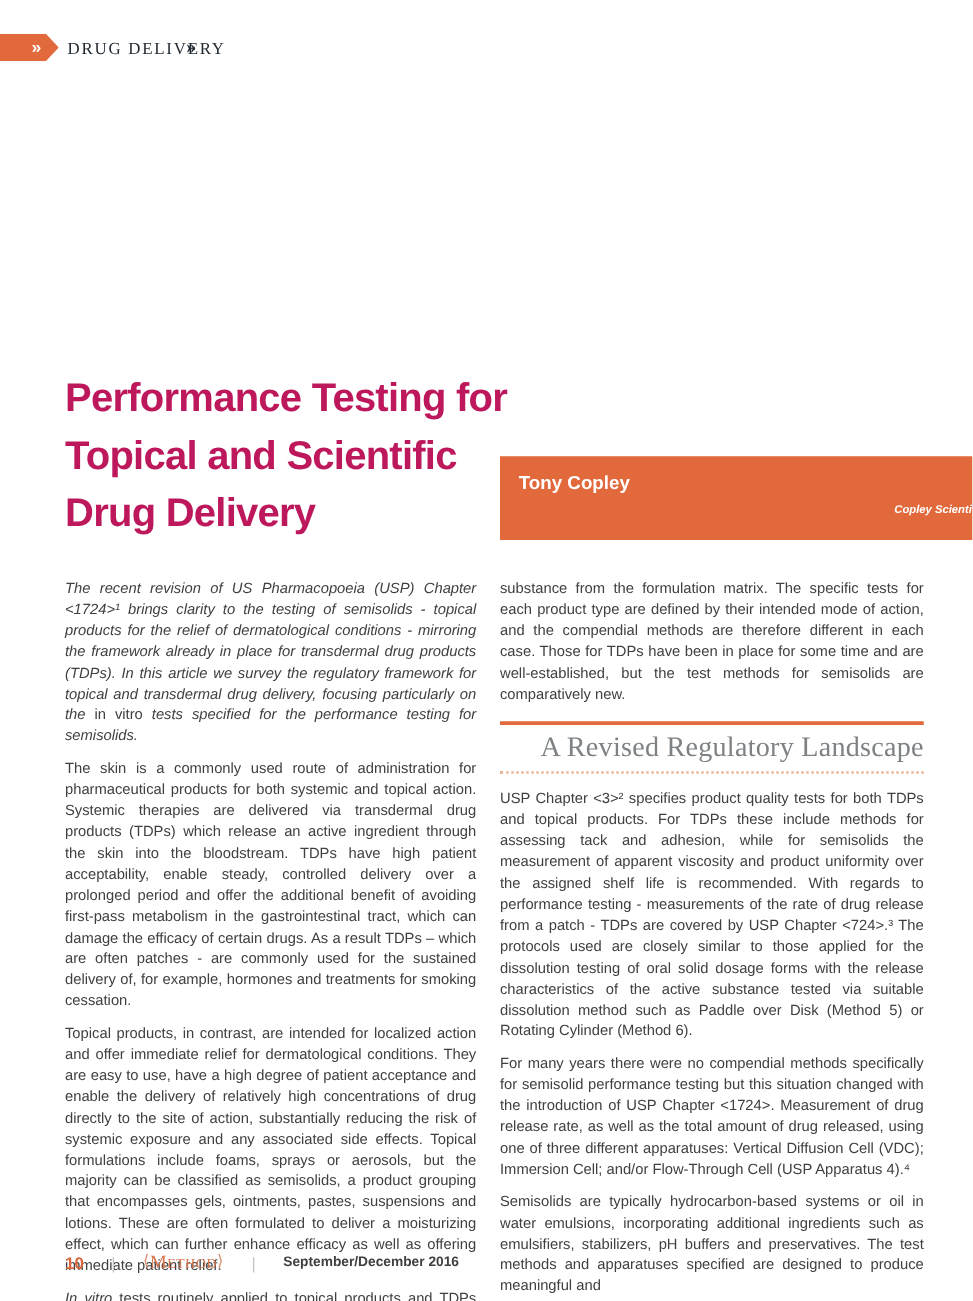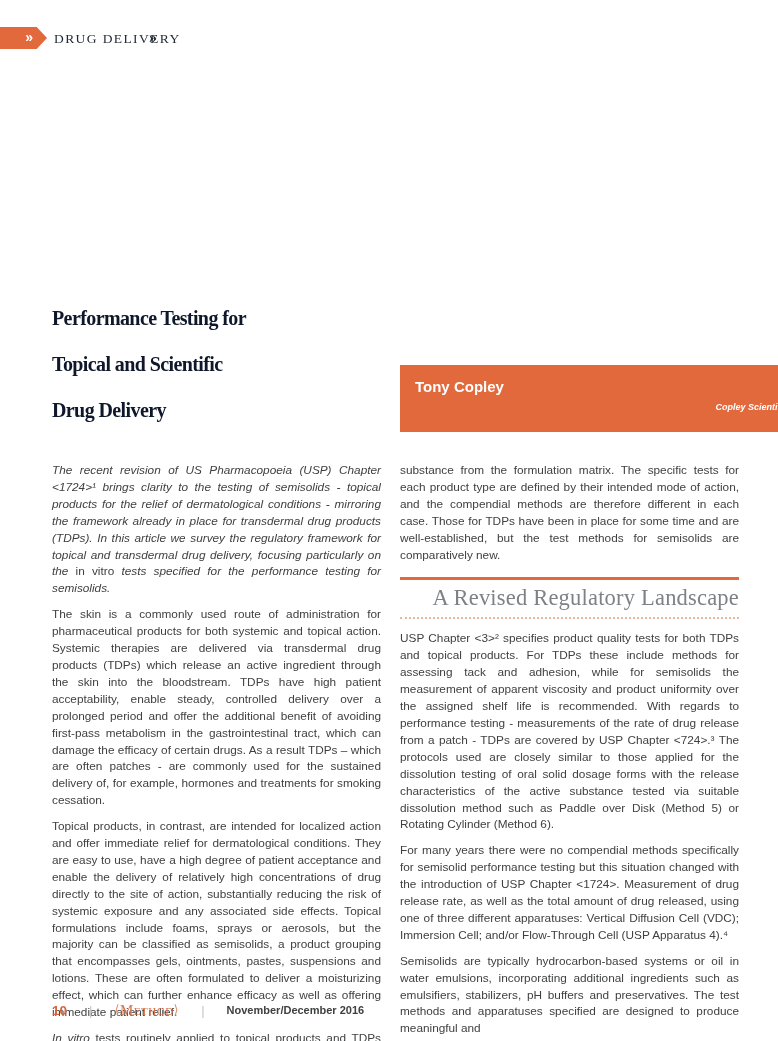--- a/index.html
+++ b/index.html
@@ -45,25 +45,24 @@
     font-weight: bold;
     font-size: 16px;
     color: #1F2730;
   }
 
   
   .title {
     position: absolute;
     left: 52px; top: 295px;
     margin: 0;
-    font-size: 20px;
+    font-size: 32px;
     font-weight: bold;
     letter-spacing: -0.6px;
-    color: #0f172a;
-    font-family: Liberation Serif, serif;
+    color: #be185d;
   }
   .title .t-line { display: block; line-height: 46px; white-space: nowrap; }
 
   
   .author-box {
     position: absolute;
     left: 400px; top: 365px;
     width: 404px; height: 67px;
     background: #E2693C;
     box-sizing: border-box;
@@ -165,16 +164,16 @@
     <p>USP Chapter &lt;3&gt;² specifies product quality tests for both TDPs and topical products. For TDPs these include methods for assessing tack and adhesion, while for semisolids the measurement of apparent viscosity and product uniformity over the assigned shelf life is recommended. With regards to performance testing - measurements of the rate of drug release from a patch - TDPs are covered by USP Chapter &lt;724&gt;.³ The protocols used are closely similar to those applied for the dissolution testing of oral solid dosage forms with the release characteristics of the active substance tested via suitable dissolution method such as Paddle over Disk (Method 5) or Rotating Cylinder (Method 6).</p>
     <p>For many years there were no compendial methods specifically for semisolid performance testing but this situation changed with the introduction of USP Chapter &lt;1724&gt;. Measurement of drug release rate, as well as the total amount of drug released, using one of three different apparatuses: Vertical Diffusion Cell (VDC); Immersion Cell; and/or Flow-Through Cell (USP Apparatus 4).⁴</p>
     <p>Semisolids are typically hydrocarbon-based systems or oil in water emulsions, incorporating additional ingredients such as emulsifiers, stabilizers, pH buffers and preservatives. The test methods and apparatuses specified are designed to produce meaningful and</p>
   </section>
 
   <footer class="footer">
     <span class="page-num">10</span>
     <span class="sep">|</span>
     <span class="logo"><span class="bracket">⟨</span><span>Method</span><span class="bracket">⟩</span></span>
     <span class="sep">|</span>
-    <span class="issue">November/December 2016</span>
+    <span class="issue">September/December 2016</span>
   </footer>
 
 </div>
 
 </body></html>

